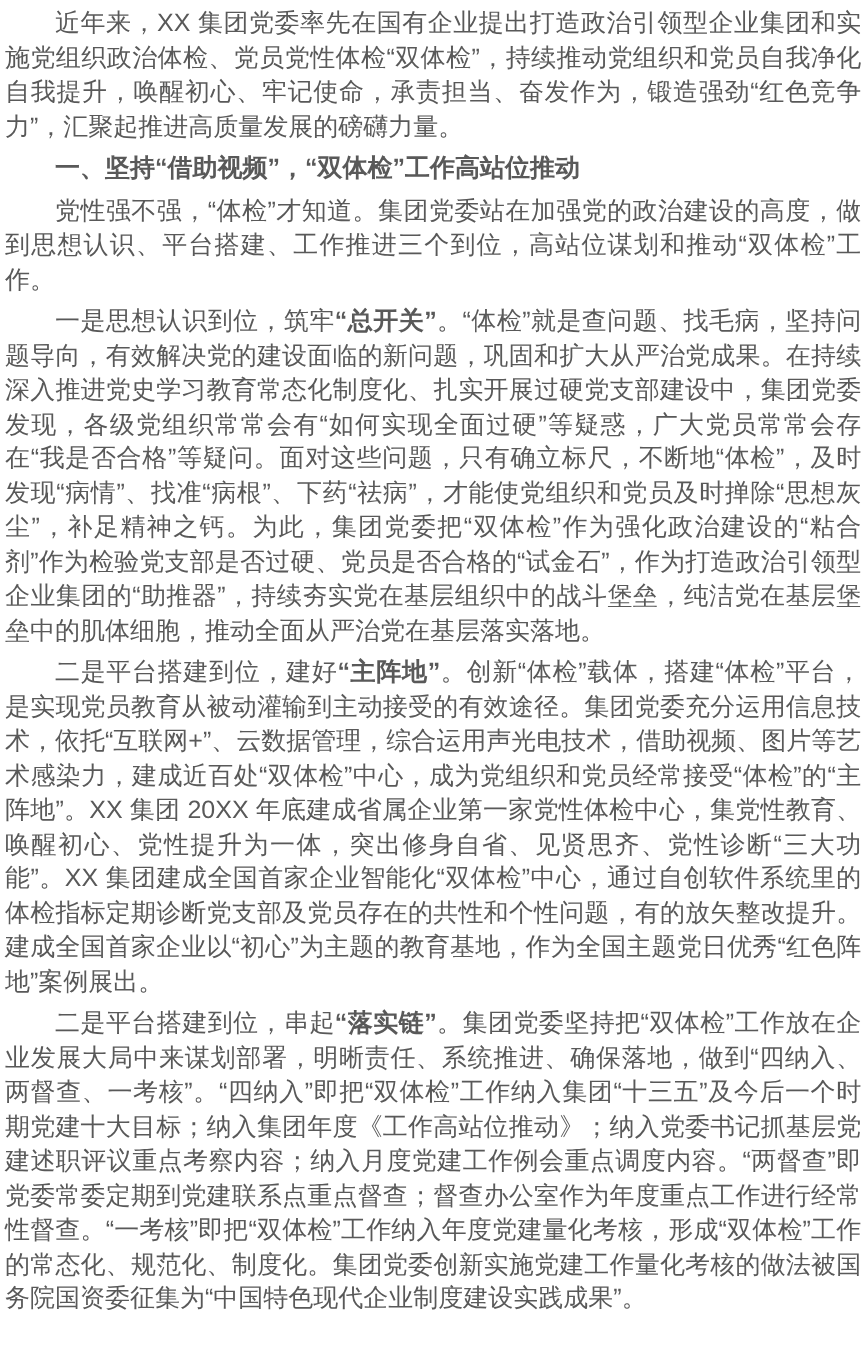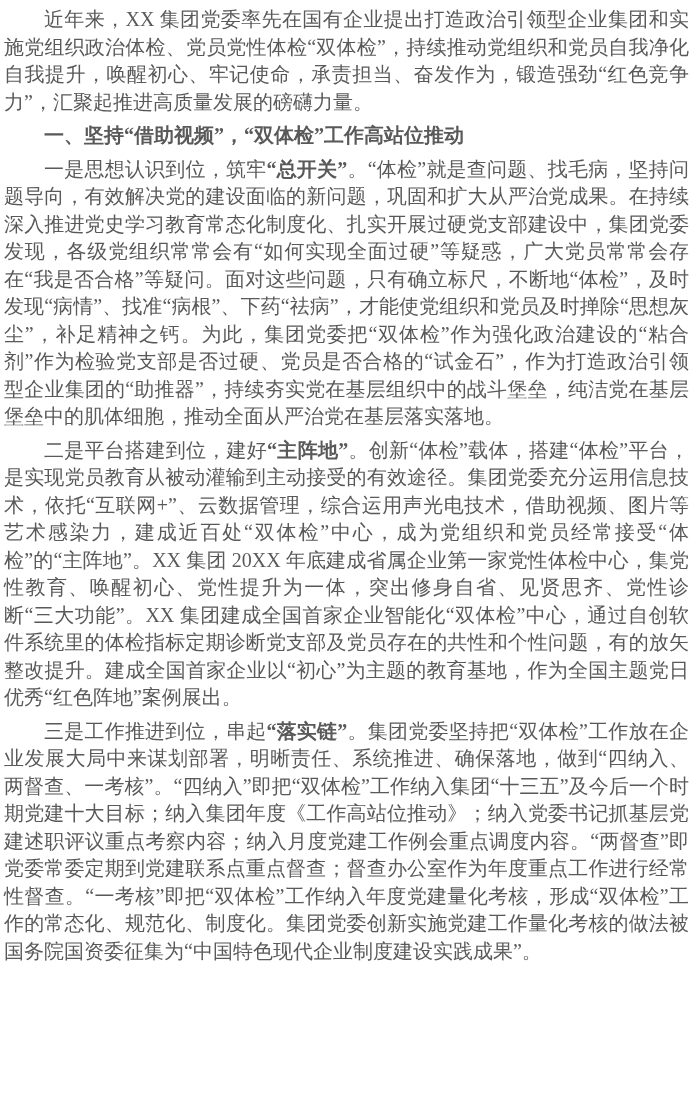--- a/index.html
+++ b/index.html
@@ -28,33 +28,33 @@
     color: #555555;
   }
   .paragraph, .heading {
     font-size: 20px;
     line-height: 27.5px;
     margin: 0 0 6px 0;
     text-indent: 2em;
     text-align: justify;
     font-weight: normal;
     word-break: break-all;
-    font-family: Liberation Serif, serif;
   }
   .heading {
     font-weight: bold;
   }
   .paragraph strong, .heading strong {
     font-weight: bold;
   }
 </style>
 </head>
 <body>
 
 <div class="page">
   <main>
       <p class="paragraph"><span>近年来，XX 集团党委率先在国有企业提出打造政治引领型企业集团和实施党组织政治体检、党员党性体检“双体检”，持续推动党组织和党员自我净化自我提升，唤醒初心、牢记使命，承责担当、奋发作为，锻造强劲“红色竞争力”，汇聚起推进高质量发展的磅礴力量。</span></p>
       <h2 class="heading"><strong>一、坚持“借助视频”，“双体检”工作高站位推动</strong></h2>
+      <p class="paragraph"><span>党性强不强，“体检”才知道。集团党委站在加强党的政治建设的高度，做到思想认识、平台搭建、工作推进三个到位，高站位谋划和推动“双体检”工作。</span></p>
       <p class="paragraph"><span>一是思想认识到位，筑牢</span><strong>“总开关”</strong><span>。“体检”就是查问题、找毛病，坚持问题导向，有效解决党的建设面临的新问题，巩固和扩大从严治党成果。在持续深入推进党史学习教育常态化制度化、扎实开展过硬党支部建设中，集团党委发现，各级党组织常常会有“如何实现全面过硬”等疑惑，广大党员常常会存在“我是否合格”等疑问。面对这些问题，只有确立标尺，不断地“体检”，及时发现“病情”、找准“病根”、下药“祛病”，才能使党组织和党员及时掸除“思想灰尘”，补足精神之钙。为此，集团党委把“双体检”作为强化政治建设的“粘合剂”作为检验党支部是否过硬、党员是否合格的“试金石”，作为打造政治引领型企业集团的“助推器”，持续夯实党在基层组织中的战斗堡垒，纯洁党在基层堡垒中的肌体细胞，推动全面从严治党在基层落实落地。</span></p>
       <p class="paragraph"><span>二是平台搭建到位，建好</span><strong>“主阵地”</strong><span>。创新“体检”载体，搭建“体检”平台，是实现党员教育从被动灌输到主动接受的有效途径。集团党委充分运用信息技术，依托“互联网+”、云数据管理，综合运用声光电技术，借助视频、图片等艺术感染力，建成近百处“双体检”中心，成为党组织和党员经常接受“体检”的“主阵地”。XX 集团 20XX 年底建成省属企业第一家党性体检中心，集党性教育、唤醒初心、党性提升为一体，突出修身自省、见贤思齐、党性诊断“三大功能”。XX 集团建成全国首家企业智能化“双体检”中心，通过自创软件系统里的体检指标定期诊断党支部及党员存在的共性和个性问题，有的放矢整改提升。建成全国首家企业以“初心”为主题的教育基地，作为全国主题党日优秀“红色阵地”案例展出。</span></p>
-      <p class="paragraph"><span>三是工作推进到位，串起</span><strong>“落实链”</strong><span>。集团党委坚持把“双体检”工作放在企业发展大局中来谋划部署，明晰责任、系统推进、确保落地，做到“四纳入、两督查、一考核”。“四纳入”即把“双体检”工作纳入集团“十三五”及今后一个时期党建十大目标；纳入集团年度《工作高站位推动》；纳入党委书记抓基层党建述职评议重点考察内容；纳入月度党建工作例会重点调度内容。“两督查”即党委常委定期到党建联系点重点督查；督查办公室作为年度重点工作进行经常性督查。“一考核”即把“双体检”工作纳入年度党建量化考核，形成“双体检”工作的常态化、规范化、制度化。集团党委创新实施党建工作量化考核的做法被国务院国资委征集为“中国特色现代企业制度建设实践成果”。</span></p>
+      <p class="paragraph"><span>二是平台搭建到位，串起</span><strong>“落实链”</strong><span>。集团党委坚持把“双体检”工作放在企业发展大局中来谋划部署，明晰责任、系统推进、确保落地，做到“四纳入、两督查、一考核”。“四纳入”即把“双体检”工作纳入集团“十三五”及今后一个时期党建十大目标；纳入集团年度《工作高站位推动》；纳入党委书记抓基层党建述职评议重点考察内容；纳入月度党建工作例会重点调度内容。“两督查”即党委常委定期到党建联系点重点督查；督查办公室作为年度重点工作进行经常性督查。“一考核”即把“双体检”工作纳入年度党建量化考核，形成“双体检”工作的常态化、规范化、制度化。集团党委创新实施党建工作量化考核的做法被国务院国资委征集为“中国特色现代企业制度建设实践成果”。</span></p>
     </main>
 </div>
 
 </body></html>

